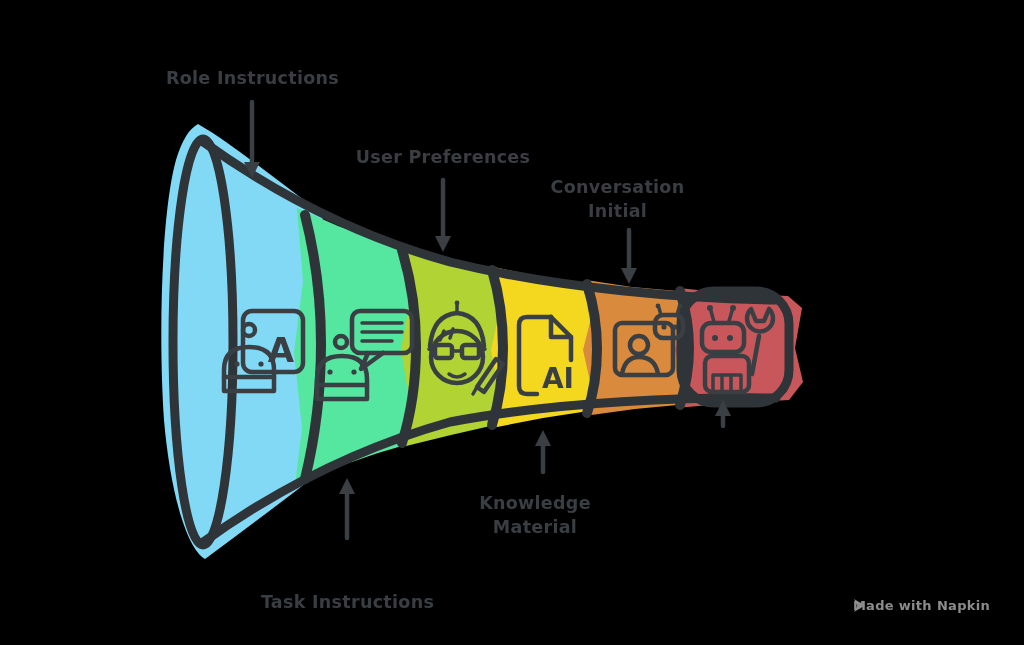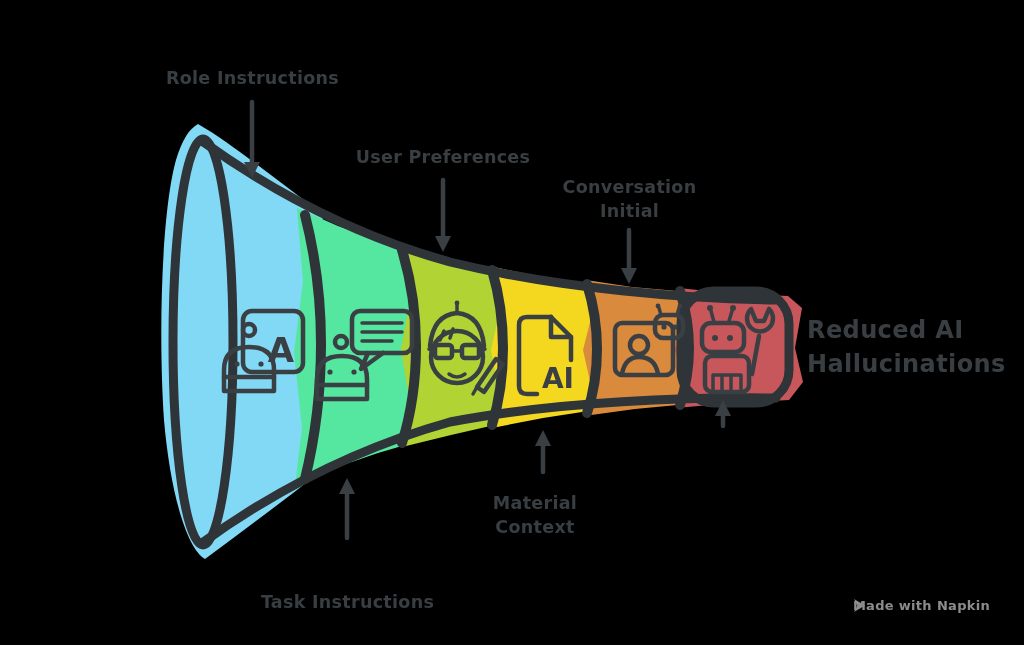--- a/index.html
+++ b/index.html
@@ -149,36 +149,35 @@
     <g>
       <path class="arrow-line" d="M 723,426 L 723,414"></path>
       <polygon class="arrow-head" points="723,400 715,416 731,416"></polygon>
     </g>
   </svg>
 
   <div class="label" style="left:353px;top:145px;width:180px;">User Preferences</div>
 
   <div class="label" style="left:160px;top:66px;width:185px;">Role Instructions</div>
 
-  <div class="label" style="left:552px;top:175px;width:155px;">
+  <div class="label" style="left:540px;top:175px;width:155px;">
     <span>Conversation</span><br>
     <span>Initial</span>
   </div>
 
 
   <div class="side-title" style="left:807px;top:313px;width:210px;text-align:left;">
-    <span>Reduced AI</span><br>
-    <span>Hallucinations</span>
+    <br>
   </div>
 
   <div class="label" style="left:255px;top:554px;width:185px;margin-top:36px;">Task Instructions</div>
 
   <div class="label" style="left:464px;top:491px;width:142px;">
-    <span>Material</span><br>
-    <span>Context</span>
+    <span>Knowledge</span><br>
+    <span>Material</span>
   </div>
 
 
   <div class="watermark">
     <span>Made with</span>
     <svg width="13" height="15" viewBox="0 0 13 15">
       <path d="M1,1 L12,7.5 L1,14 L4.5,7.5 Z" fill="#8c8c8c"></path>
     </svg>
     <span>Napkin</span>
   </div>

